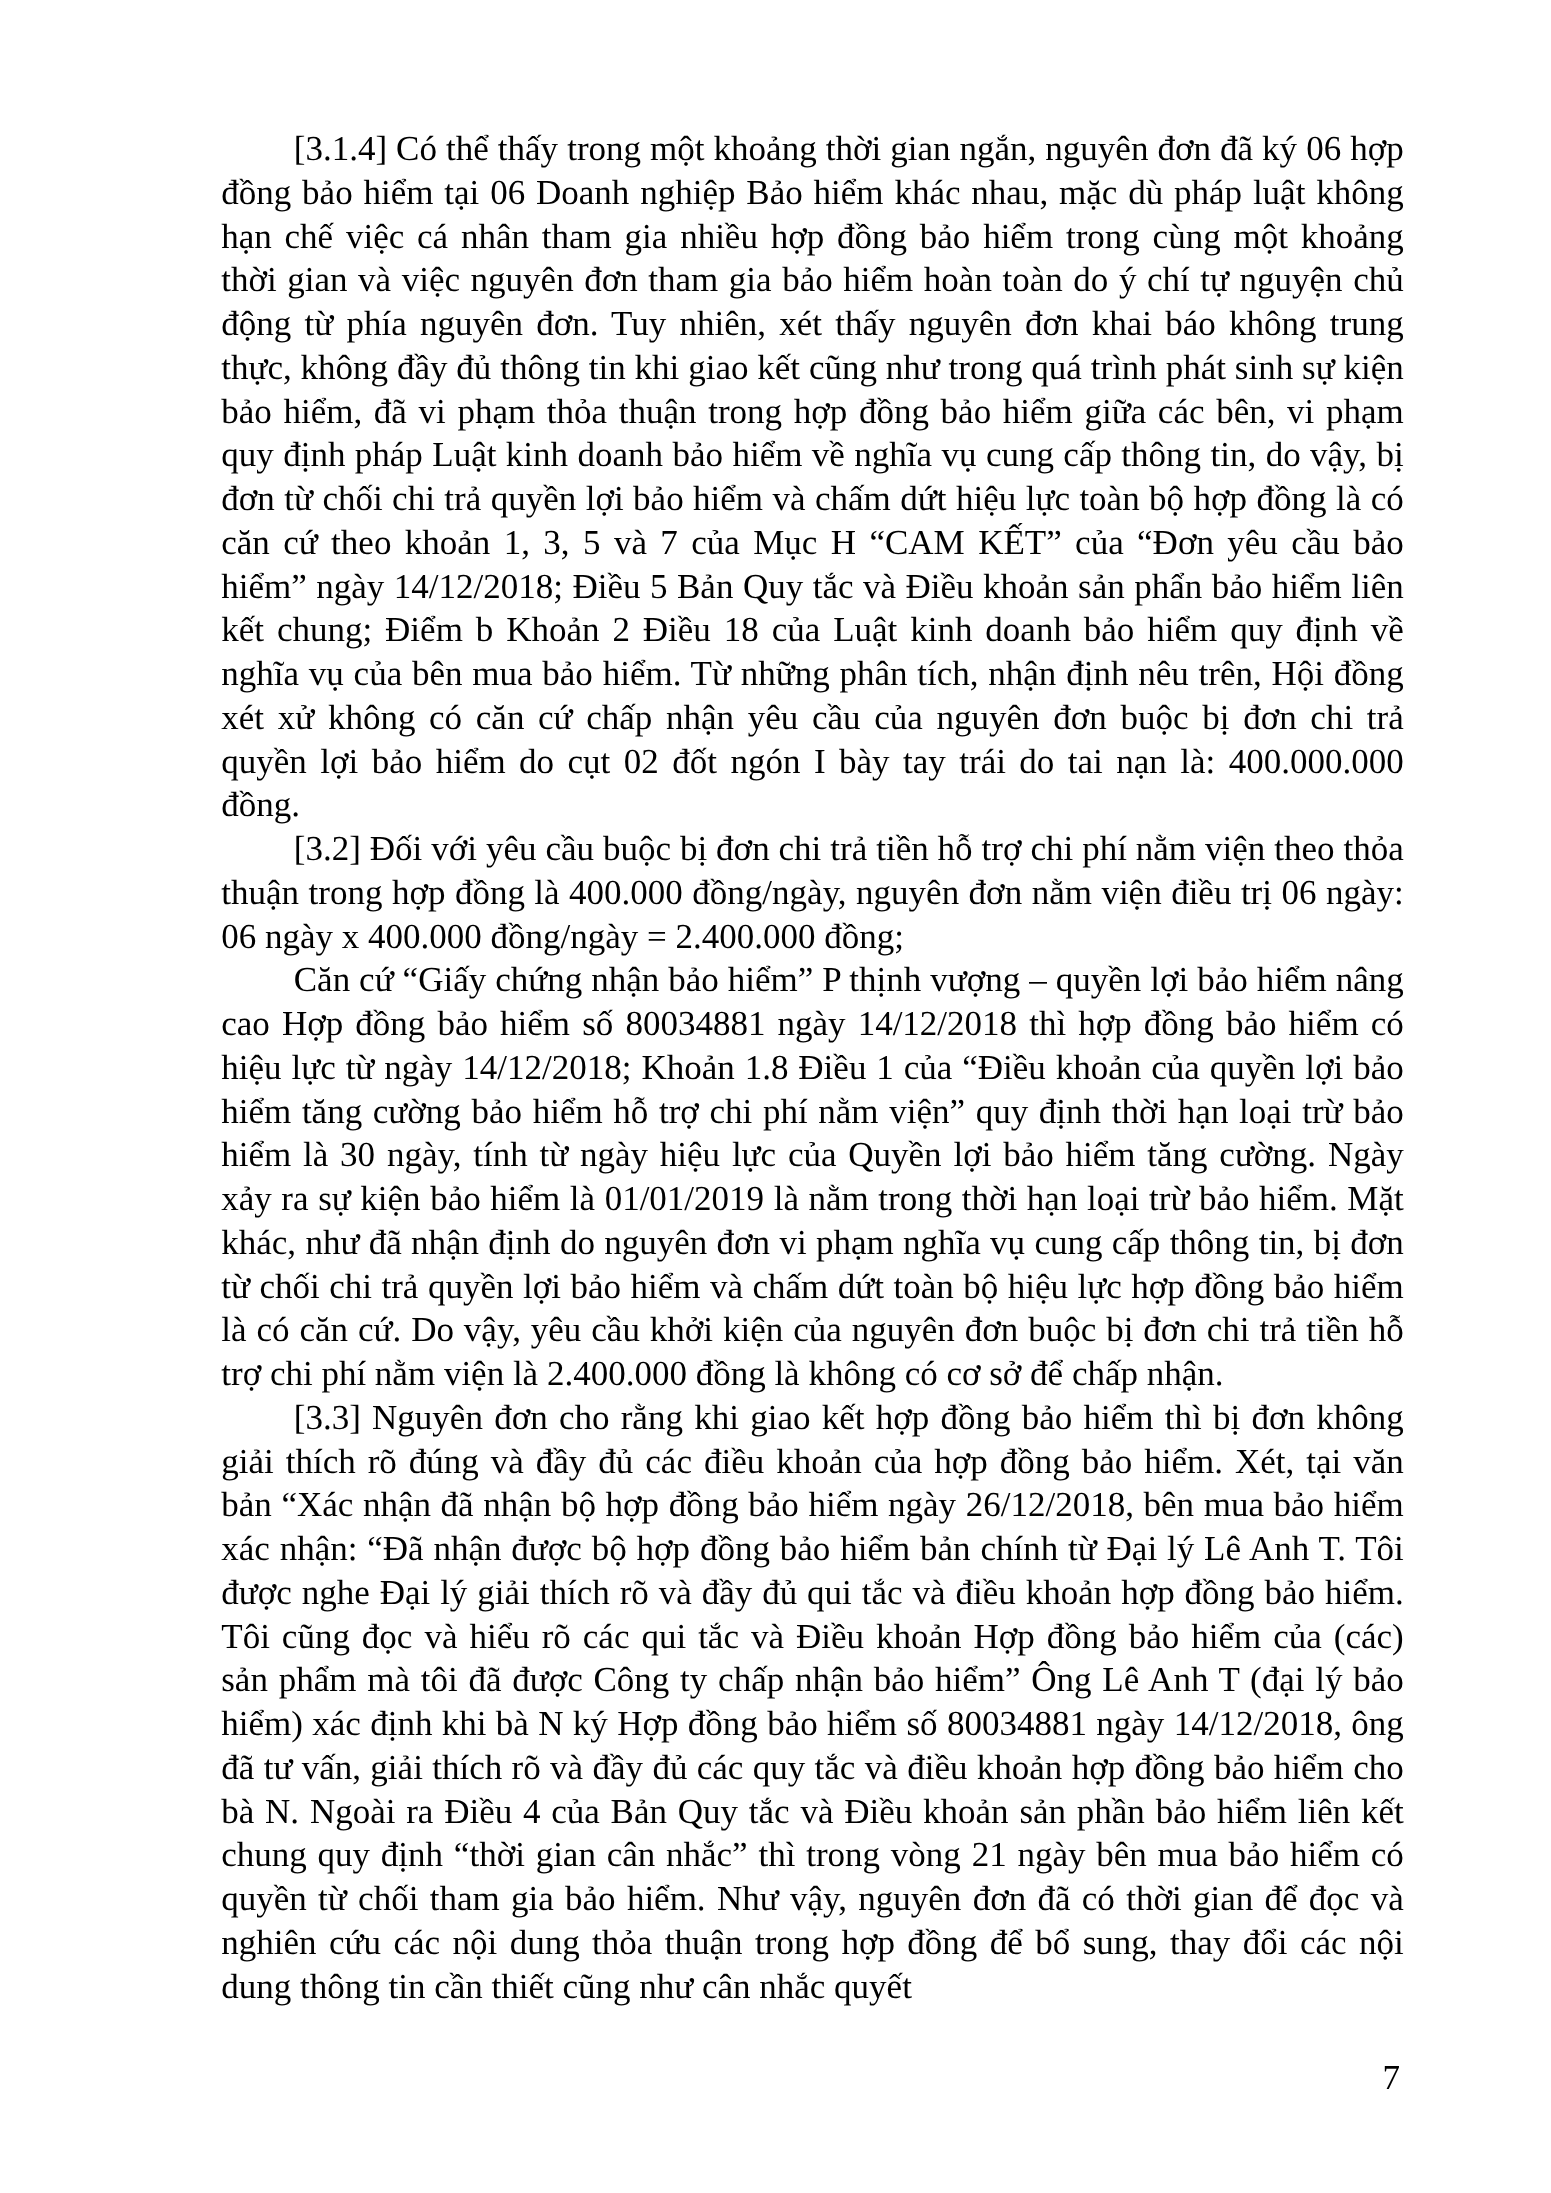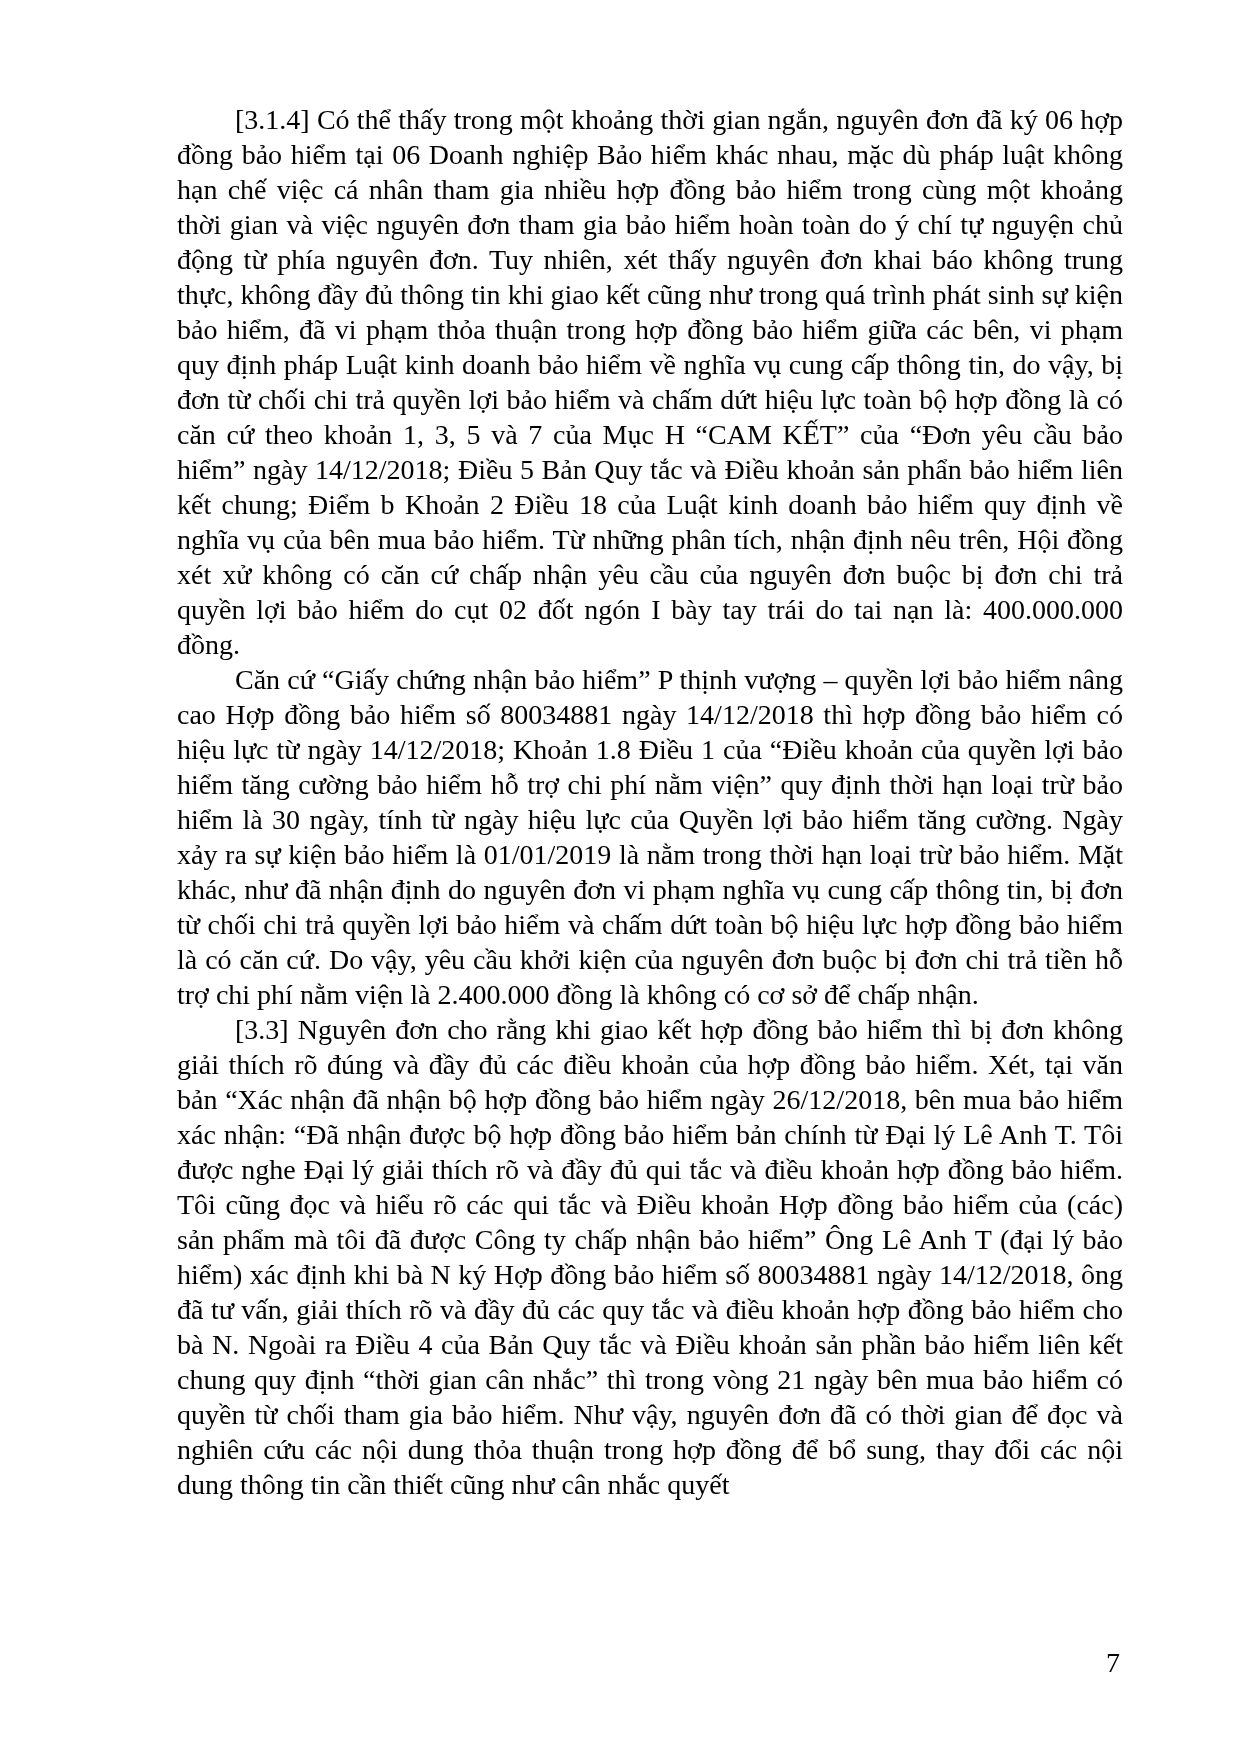--- a/index.html
+++ b/index.html
@@ -41,17 +41,18 @@
     line-height: 35px;
     text-align: center;
   }
 </style>
 </head>
 <body>
 
 <div class="page">
   <div class="content">
       <p><span>[3.1.4] Có thể thấy trong một khoảng thời gian ngắn, nguyên đơn đã ký 06 hợp đồng bảo hiểm tại 06 Doanh nghiệp Bảo hiểm khác nhau, mặc dù pháp luật không hạn chế việc cá nhân tham gia nhiều hợp đồng bảo hiểm trong cùng một khoảng thời gian và việc nguyên đơn tham gia bảo hiểm hoàn toàn do ý chí tự nguyện chủ động từ phía nguyên đơn. Tuy nhiên, xét thấy nguyên đơn khai báo không trung thực, không đầy đủ thông tin khi giao kết cũng như trong quá trình phát sinh sự kiện bảo hiểm, đã vi phạm thỏa thuận trong hợp đồng bảo hiểm giữa các bên, vi phạm quy định pháp Luật kinh doanh bảo hiểm về nghĩa vụ cung cấp thông tin, do vậy, bị đơn từ chối chi trả quyền lợi bảo hiểm và chấm dứt hiệu lực toàn bộ hợp đồng là có căn cứ theo khoản 1, 3, 5 và 7 của Mục H “CAM KẾT” của “Đơn yêu cầu bảo hiểm” ngày 14/12/2018; Điều 5 Bản Quy tắc và Điều khoản sản phẩn bảo hiểm liên kết chung; Điểm b Khoản 2 Điều 18 của Luật kinh doanh bảo hiểm quy định về nghĩa vụ của bên mua bảo hiểm. Từ những phân tích, nhận định nêu trên, Hội đồng xét xử không có căn cứ chấp nhận yêu cầu của nguyên đơn buộc bị đơn chi trả quyền lợi bảo hiểm do cụt 02 đốt ngón I bày tay trái do tai nạn là: 400.000.000 đồng.</span></p>
+      <p><span>[3.2] Đối với yêu cầu buộc bị đơn chi trả tiền hỗ trợ chi phí nằm viện theo thỏa thuận trong hợp đồng là 400.000 đồng/ngày, nguyên đơn nằm viện điều trị 06 ngày: 06 ngày x 400.000 đồng/ngày = 2.400.000 đồng;</span></p>
       <p><span>Căn cứ “Giấy chứng nhận bảo hiểm” P thịnh vượng – quyền lợi bảo hiểm nâng cao Hợp đồng bảo hiểm số 80034881 ngày 14/12/2018 thì hợp đồng bảo hiểm có hiệu lực từ ngày 14/12/2018; Khoản 1.8 Điều 1 của “Điều khoản của quyền lợi bảo hiểm tăng cường bảo hiểm hỗ trợ chi phí nằm viện” quy định thời hạn loại trừ bảo hiểm là 30 ngày, tính từ ngày hiệu lực của Quyền lợi bảo hiểm tăng cường. Ngày xảy ra sự kiện bảo hiểm là 01/01/2019 là nằm trong thời hạn loại trừ bảo hiểm. Mặt khác, như đã nhận định do nguyên đơn vi phạm nghĩa vụ cung cấp thông tin, bị đơn từ chối chi trả quyền lợi bảo hiểm và chấm dứt toàn bộ hiệu lực hợp đồng bảo hiểm là có căn cứ. Do vậy, yêu cầu khởi kiện của nguyên đơn buộc bị đơn chi trả tiền hỗ trợ chi phí nằm viện là 2.400.000 đồng là không có cơ sở để chấp nhận.</span></p>
       <p><span>[3.3] Nguyên đơn cho rằng khi giao kết hợp đồng  bảo hiểm thì bị đơn không giải thích rõ đúng và đầy đủ các điều khoản của hợp đồng bảo hiểm. Xét, tại văn bản “Xác nhận đã nhận bộ hợp đồng bảo hiểm ngày 26/12/2018, bên mua bảo hiểm xác nhận: </span><span class="italic">“Đã nhận được bộ hợp đồng bảo hiểm bản chính từ Đại lý Lê Anh T. Tôi được nghe Đại lý giải thích rõ và đầy đủ qui tắc và điều khoản hợp đồng bảo hiểm. Tôi cũng đọc và hiểu rõ các qui tắc và Điều khoản Hợp đồng bảo hiểm của (các) sản phẩm mà tôi đã được Công ty chấp nhận bảo hiểm”</span><span> Ông Lê Anh T (đại lý bảo hiểm) xác định khi bà N ký Hợp đồng bảo hiểm số 80034881 ngày 14/12/2018, ông đã tư vấn, giải thích rõ và đầy đủ các quy tắc và điều khoản hợp đồng bảo hiểm cho bà N. Ngoài ra Điều 4 của Bản Quy tắc và Điều khoản sản phần bảo hiểm liên kết chung quy định </span><span class="italic">“thời gian cân nhắc”</span><span> thì trong vòng 21 ngày bên mua bảo hiểm có quyền từ chối tham gia bảo hiểm. Như vậy, nguyên đơn đã có thời gian để đọc và nghiên cứu các nội dung thỏa thuận trong hợp đồng để bổ sung, thay đổi các nội dung thông tin cần thiết cũng như cân nhắc quyết</span></p>
     </div>
   <div class="page-number">7</div>
 </div>
 
 </body></html>

